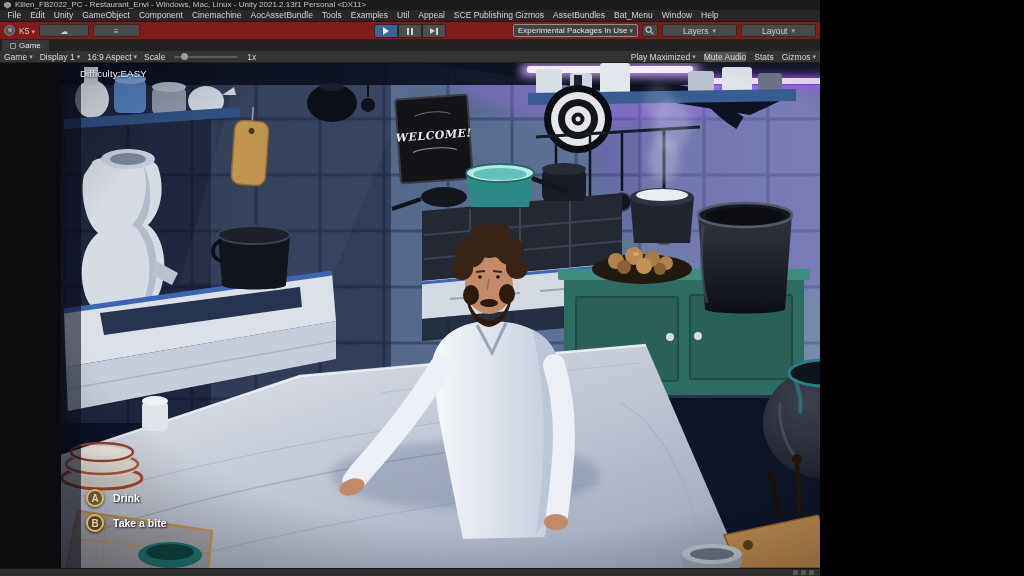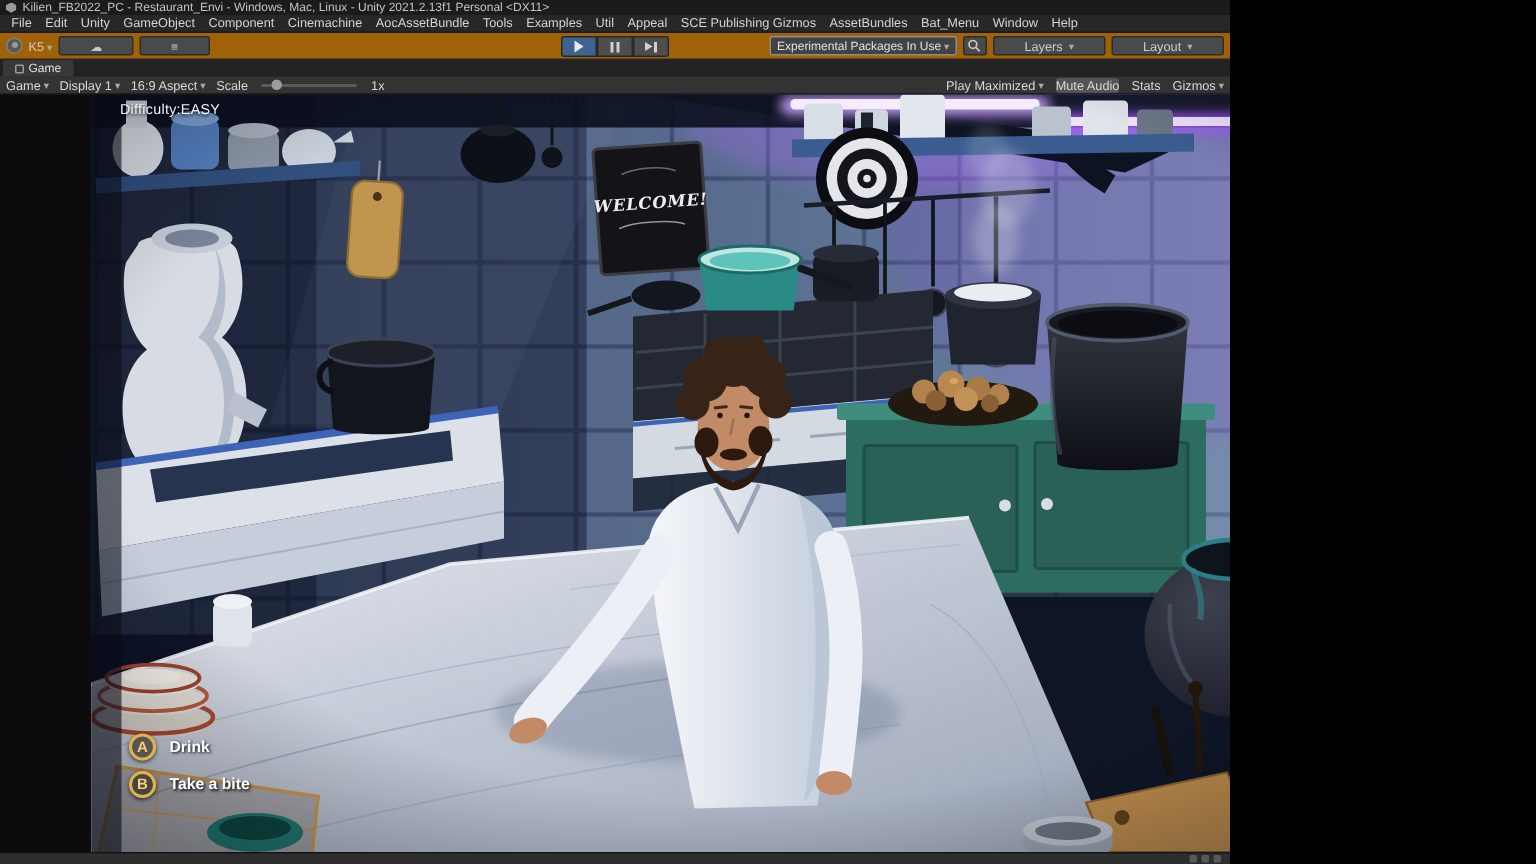--- a/index.html
+++ b/index.html
@@ -10,21 +10,21 @@
 
   
   .title-bar{height:10px;background:#1b1b1b;display:flex;align-items:center;gap:4px;padding:0 4px}
   .unity-logo{width:7px;height:7px;background:#9a9a9a;flex:0 0 auto;
               clip-path:polygon(50% 0,100% 28%,100% 72%,50% 100%,0 72%,0 28%)}
   .win-title{font-size:8px;line-height:10px;color:#c3c3c3;white-space:nowrap;overflow:hidden}
 
   .menu-bar{height:12px;background:#272727;border-bottom:1px solid #191919;display:flex;align-items:center;padding:0 3px}
   .menu-item{font-size:8.5px;line-height:11px;color:#d4d4d4;padding:0 4.5px;cursor:default;white-space:nowrap}
 
-  .toolbar{height:18px;background:#a16207;border-bottom:1px solid #262626;display:flex;align-items:center;padding:0 4px;position:relative}
+  .toolbar{height:18px;background:#7f1d1d;border-bottom:1px solid #262626;display:flex;align-items:center;padding:0 4px;position:relative}
   .tb-left{display:flex;align-items:center;gap:4px}
   .avatar{width:11px;height:11px;border-radius:50%;background:#585858;border:1px solid #7e7e7e;position:relative}
   .avatar::after{content:"";position:absolute;left:2.5px;top:1.5px;width:4px;height:4px;border-radius:50%;background:#9a9a9a}
   .tb-label{font-size:8.5px;color:#cfcfcf}
   .caret::after{content:"▾";font-size:7px;color:#aaa;margin-left:2px}
   .tb-btn{height:13px;background:#4a4a4a;border:1px solid #2d2d2d;border-radius:2px;display:flex;align-items:center;justify-content:center;padding:0 20px;font-size:8.5px;color:#ccc;gap:2px}
   .cloud-ico::after{content:"☁";font-size:8px;color:#c8c8c8}
   .grid-ico::after{content:"≡";font-size:8px;color:#c8c8c8}
 
   .play-cluster{position:absolute;left:50%;top:2px;transform:translateX(-50%);display:flex}

